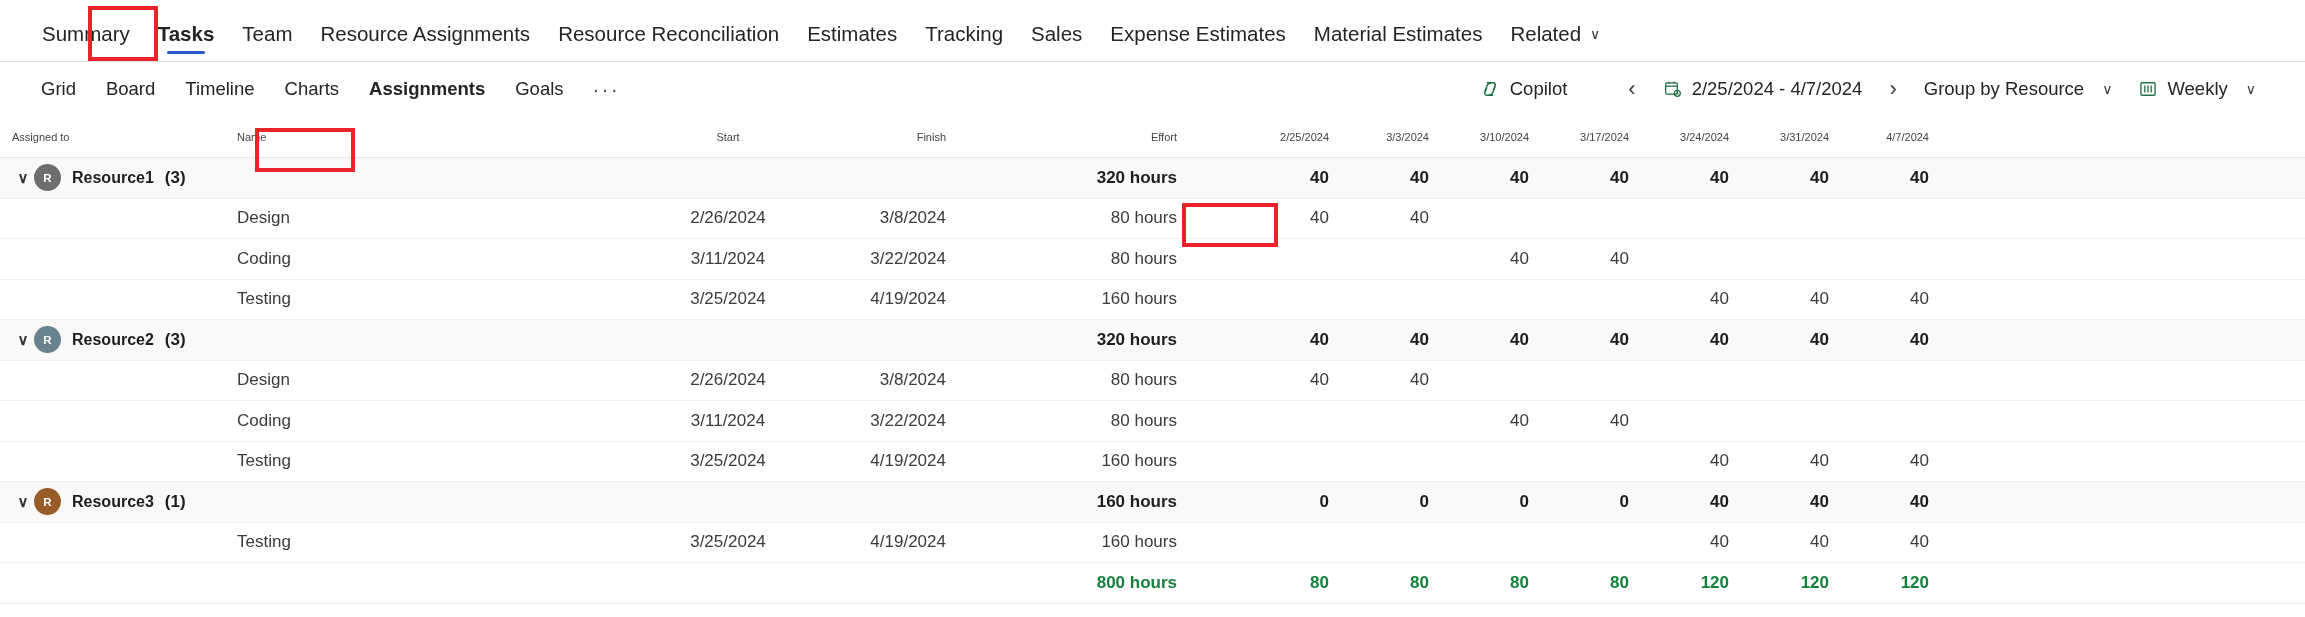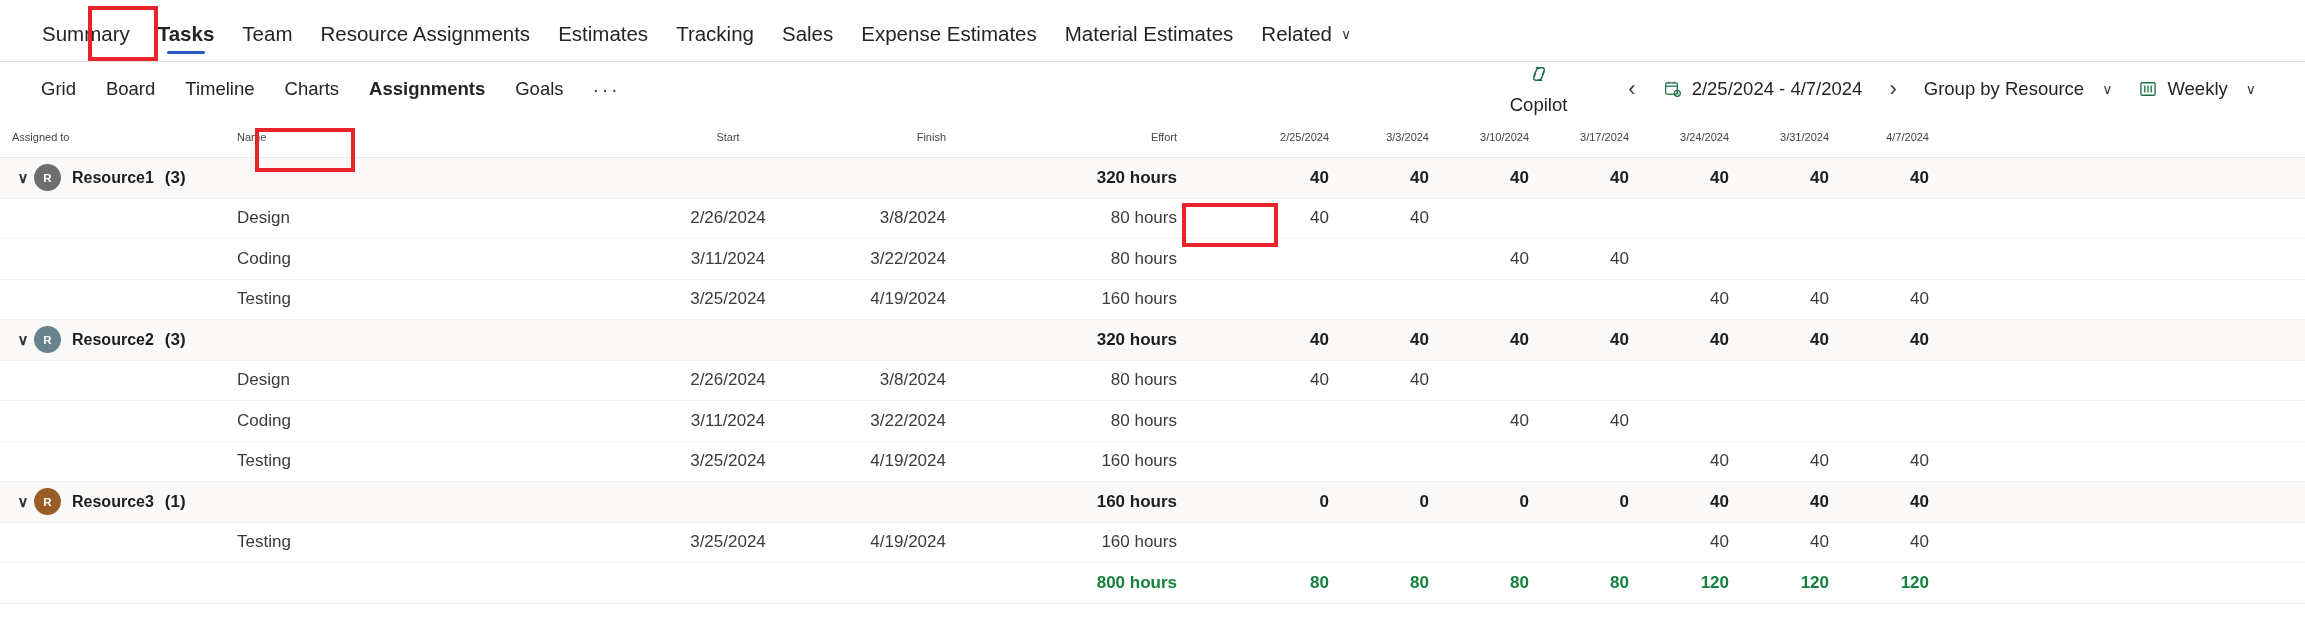--- a/index.html
+++ b/index.html
@@ -85,21 +85,21 @@
   .tb-item {
     display: flex;
     align-items: center;
     gap: 9px;
     font-size: 18.5px;
     color: #242424;
     padding: 5px 13px;
     white-space: nowrap;
     cursor: pointer;
   }
-  .tb-item.copilot { color: #242424; margin-right: 34px; flex-direction: column; }
+  .tb-item.copilot { color: #242424; margin-right: 34px; }
   .tb-arrow {
     font-size: 22px;
     color: #3c3c3c;
     padding: 2px 14px;
     cursor: pointer;
     line-height: 1;
   }
   .tb-chev {
     font-size: 14px;
     color: #3c3c3c;
@@ -186,20 +186,21 @@
 </style>
 </head>
 <body>
 
 <div class="entity-tabbar">
   <div id="entity-tabs-host" style="display:flex;align-items:flex-end;">
       <div class="entity-tab"><span>Summary</span></div>
       <div class="entity-tab selected"><span>Tasks</span></div>
       <div class="entity-tab"><span>Team</span></div>
       <div class="entity-tab"><span>Resource Assignments</span></div>
+      <div class="entity-tab"><span>Resource Reconciliation</span></div>
       <div class="entity-tab"><span>Estimates</span></div>
       <div class="entity-tab"><span>Tracking</span></div>
       <div class="entity-tab"><span>Sales</span></div>
       <div class="entity-tab"><span>Expense Estimates</span></div>
       <div class="entity-tab"><span>Material Estimates</span></div>
       <div class="entity-tab"><span>Related</span><span class="chev">∨</span></div>
     </div>
   <div class="annot" id="annot-tasks"></div>
 </div>
 

